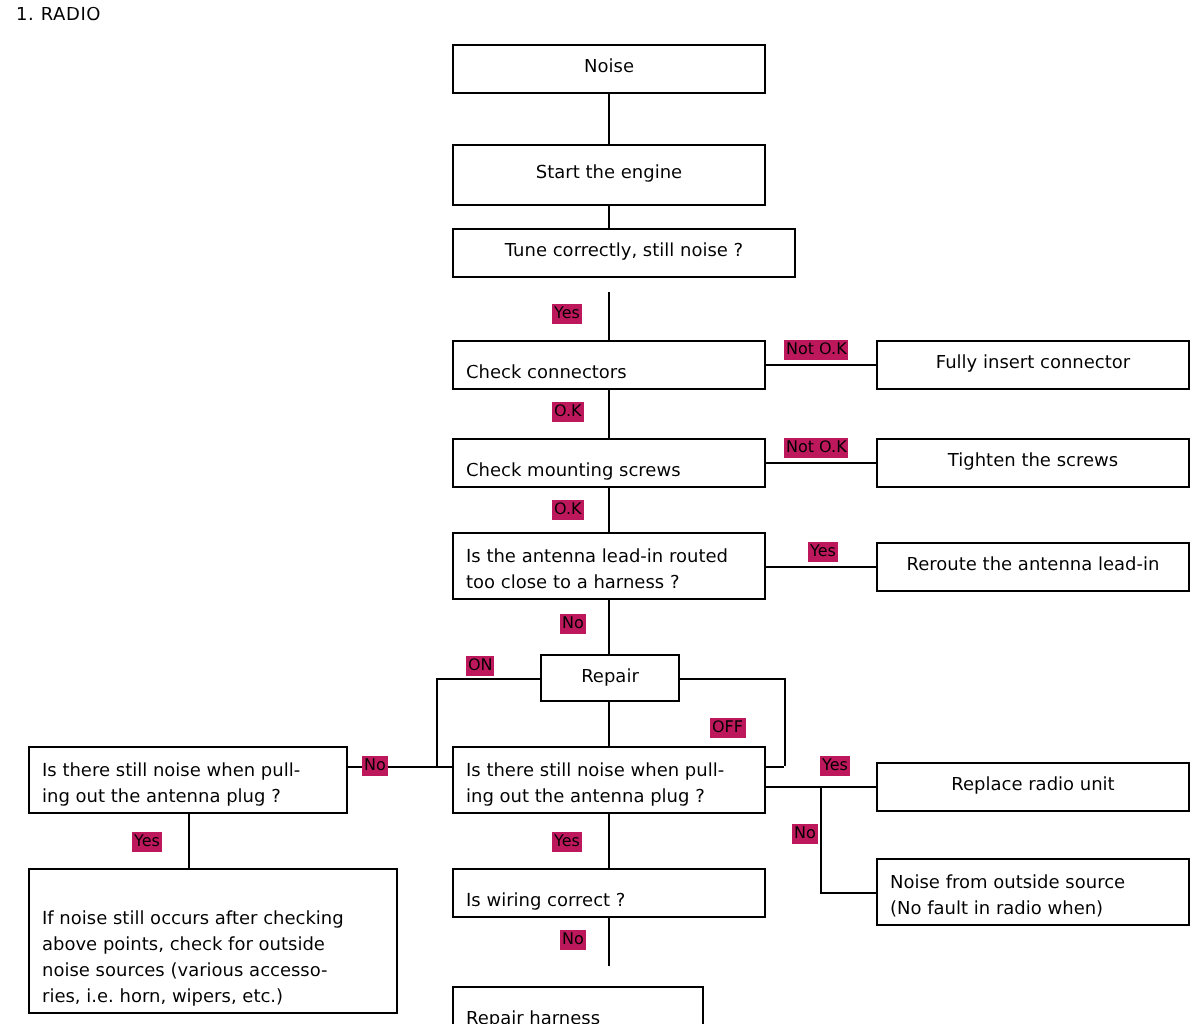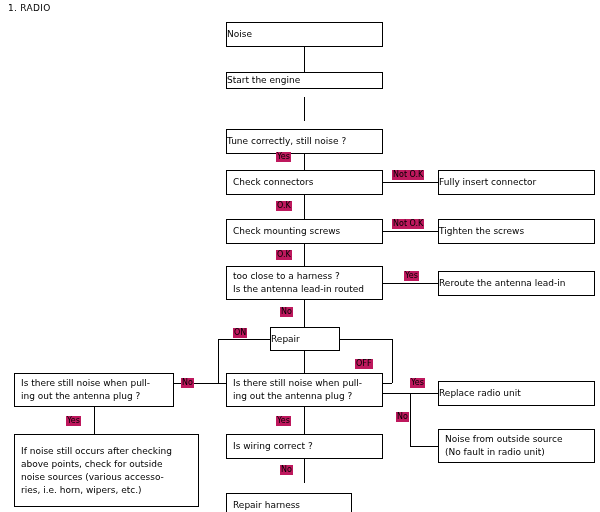--- a/index.html
+++ b/index.html
@@ -31,28 +31,29 @@
     background: #ffffff;
     color: #000000;
     font-size: 9px;
     line-height: 13px;
     z-index: 2;
     display: flex;
     flex-direction: column;
     justify-content: center;
   }
   .node.center {
-    align-items: flex-start;
+    align-items: center;
     text-align: center;
   }
   .node.left-align {
     align-items: flex-start;
     text-align: left;
     padding-left: 6px;
     padding-right: 4px;
+    justify-content: flex-end;
   }
   .node .ln {
     display: block;
     white-space: nowrap;
   }
   .edge {
     position: absolute;
     background: #000000;
     z-index: 1;
   }
@@ -95,62 +96,62 @@
       <div class="edge v" style="left: 410px; top: 393px; height: 53px;"></div>
       <div class="edge h" style="left: 410px; top: 446px; width: 28px;"></div>
       <div class="edge v" style="left: 94px; top: 407px; height: 27px;"></div>
       <div class="edge v" style="left: 304px; top: 407px; height: 27px;"></div>
       <div class="edge v" style="left: 304px; top: 459px; height: 24px;"></div>
     </div>
   <div id="node-layer">
       <div class="node center" style="left: 226px; top: 22px; width: 157px; height: 25px;">
         <span class="ln">Noise</span>
       </div>
-      <div class="node center" style="left: 226px; top: 72px; width: 157px; height: 17px;">
+      <div class="node center" style="left: 226px; top: 72px; width: 157px; height: 31px;">
         <span class="ln">Start the engine</span>
       </div>
-      <div class="node center" style="left: 226px; top: 129px; width: 157px; height: 25px;">
+      <div class="node center" style="left: 226px; top: 114px; width: 172px; height: 25px;">
         <span class="ln">Tune correctly, still noise ?</span>
       </div>
       <div class="node left-align" style="left: 226px; top: 170px; width: 157px; height: 25px;">
         <span class="ln">Check connectors</span>
       </div>
       <div class="node center" style="left: 438px; top: 170px; width: 157px; height: 25px;">
         <span class="ln">Fully insert connector</span>
       </div>
       <div class="node left-align" style="left: 226px; top: 219px; width: 157px; height: 25px;">
         <span class="ln">Check mounting screws</span>
       </div>
       <div class="node center" style="left: 438px; top: 219px; width: 157px; height: 25px;">
         <span class="ln">Tighten the screws</span>
       </div>
       <div class="node left-align" style="left: 226px; top: 266px; width: 157px; height: 34px;">
+        <span class="ln">Is the antenna lead-in routed</span>
         <span class="ln">too close to a harness ?</span>
-        <span class="ln">Is the antenna lead-in routed</span>
       </div>
       <div class="node center" style="left: 438px; top: 271px; width: 157px; height: 25px;">
         <span class="ln">Reroute the antenna lead-in</span>
       </div>
       <div class="node center" style="left: 270px; top: 327px; width: 70px; height: 24px;">
         <span class="ln">Repair</span>
       </div>
       <div class="node left-align" style="left: 14px; top: 373px; width: 160px; height: 34px;">
         <span class="ln">Is there still noise when pull-</span>
         <span class="ln">ing out the antenna plug ?</span>
       </div>
       <div class="node left-align" style="left: 226px; top: 373px; width: 157px; height: 34px;">
         <span class="ln">Is there still noise when pull-</span>
         <span class="ln">ing out the antenna plug ?</span>
       </div>
       <div class="node center" style="left: 438px; top: 381px; width: 157px; height: 25px;">
         <span class="ln">Replace radio unit</span>
       </div>
       <div class="node left-align" style="left: 438px; top: 429px; width: 157px; height: 34px;">
         <span class="ln">Noise from outside source</span>
-        <span class="ln">(No fault in radio unit)</span>
+        <span class="ln">(No fault in radio when)</span>
       </div>
       <div class="node left-align" style="left: 226px; top: 434px; width: 157px; height: 25px;">
         <span class="ln">Is wiring correct ?</span>
       </div>
       <div class="node left-align" style="left: 14px; top: 434px; width: 185px; height: 73px;">
         <span class="ln">If noise still occurs after checking</span>
         <span class="ln">above points, check for outside</span>
         <span class="ln">noise sources (various accesso-</span>
         <span class="ln">ries, i.e. horn, wipers, etc.)</span>
       </div>

